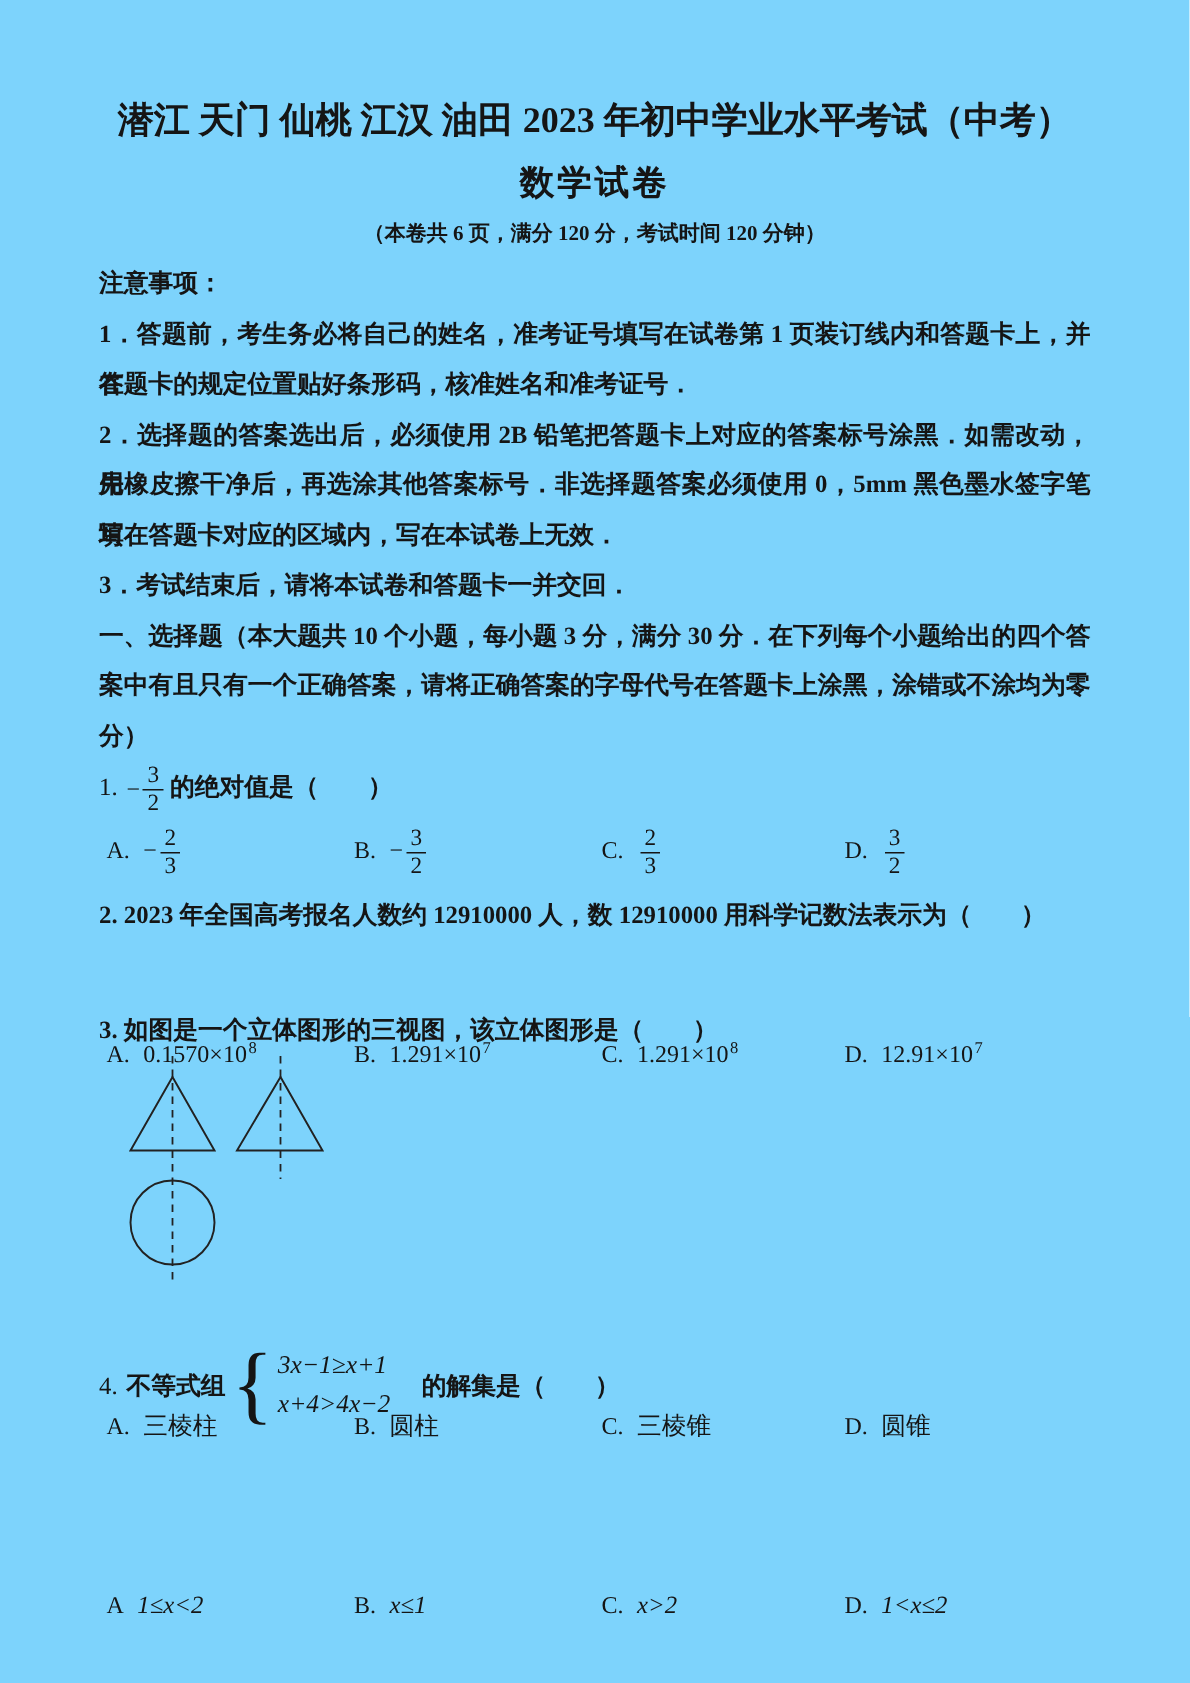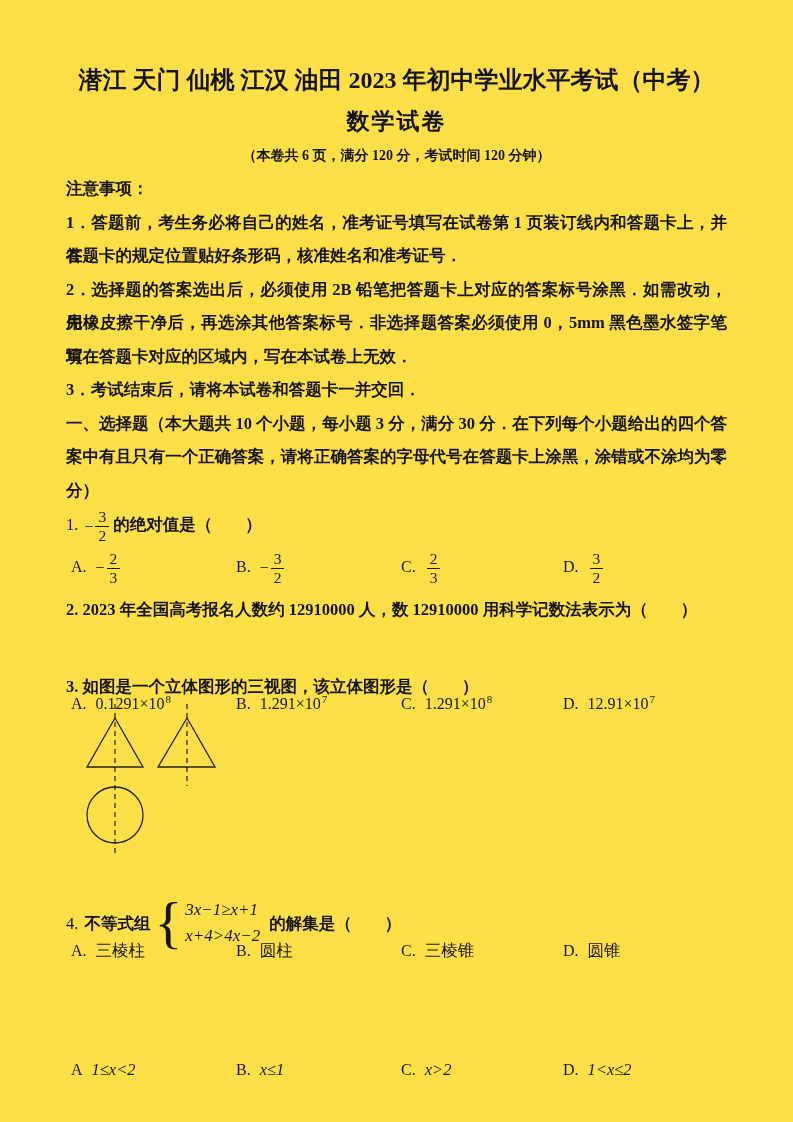--- a/index.html
+++ b/index.html
@@ -1,17 +1,17 @@
 <!DOCTYPE html>
 <html><head>
 <meta charset="utf-8">
 <style>
   html,body { margin:0; padding:0; background:#ffffff; }
   .page {
-    position:relative; width:793px; height:1122px; background:#fde047;
+    position:relative; width:793px; height:1122px; background:#7dd3fc;
     font-family:"Liberation Serif","DejaVu Serif",serif;
     color:#151515; overflow:hidden;
   }
   .abs { position:absolute; left:66px; right:66px; }
 
   .t1 { top:64px; text-align:center; font-size:24px; font-weight:bold; white-space:nowrap; }
   .t2 { top:106px; text-align:center; font-size:23px; font-weight:bold; letter-spacing:2px; }
   .sub { top:147px; text-align:center; font-size:14px; font-weight:bold; }
 
   .flow { top:172px; font-size:16.5px; font-weight:bold; }
@@ -38,21 +38,21 @@
   .q2  { top:599px; }
   .q2o { top:636px; height:26px; line-height:26px; }
   sup.e { font-size:11px; vertical-align:0.55em; margin-left:1px; }
   .q3  { top:676px; }
   .fig { position:absolute; left:80px; top:698px; }
   .q3o { top:863px; height:24px; line-height:24px; }
 
   .q4  { top:892px; height:62px; display:flex; align-items:center; }
   .brace { font-size:58px; font-weight:normal; line-height:58px; margin:0 3px 0 4px; }
   .sys { display:flex; flex-direction:column; font-size:17px; line-height:26px; font-style:italic; font-weight:normal; }
-  .q4sfx { margin-left:9px; }
+  .q4sfx { margin-left:21px; }
   .q4o { top:958px; height:24px; line-height:24px; }
   .math { font-style:italic; font-size:16.5px; }
 
   .q5 { top:1004px; line-height:22px; }
 </style>
 </head>
 <body>
 
 <div class="page">
 
@@ -109,21 +109,21 @@
           <span class="sgn"></span>
           <span class="fr">
             <span class="n">3</span>
             <span class="d">2</span>
           </span>
         </span></span>
   </div>
 
   <div class="abs stem q2">2. 2023 年全国高考报名人数约 12910000 人，数 12910000 用科学记数法表示为（　　）</div>
   <div class="abs opts q2o">
-    <span class="opt o-a"><span class="lbl">A.</span><span>0.1291×10</span><sup class="e">8</sup></span>
+    <span class="opt o-a"><span class="lbl">A.</span><span>0.1570×10</span><sup class="e">8</sup></span>
     <span class="opt o-b"><span class="lbl">B.</span><span>1.291×10</span><sup class="e">7</sup></span>
     <span class="opt o-c"><span class="lbl">C.</span><span>1.291×10</span><sup class="e">8</sup></span>
     <span class="opt o-d"><span class="lbl">D.</span><span>12.91×10</span><sup class="e">7</sup></span>
   </div>
 
   <div class="abs stem q3">3. 如图是一个立体图形的三视图，该立体图形是（　　）</div>
 
   <svg class="fig" width="170" height="165" viewBox="0 0 170 165">
     <line x1="35" y1="6" x2="35" y2="158" stroke="#222" stroke-width="1.2" stroke-dasharray="5 4"></line>
     <polygon points="35,20 7,69 63,69" fill="none" stroke="#222" stroke-width="1.3"></polygon>

